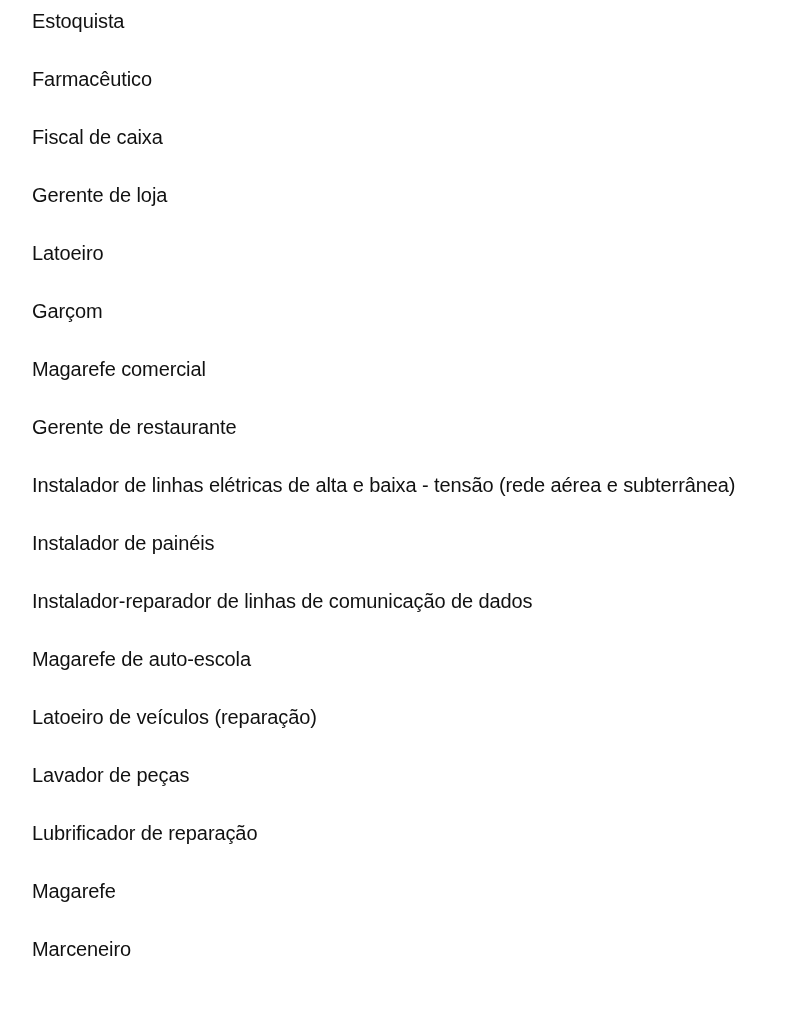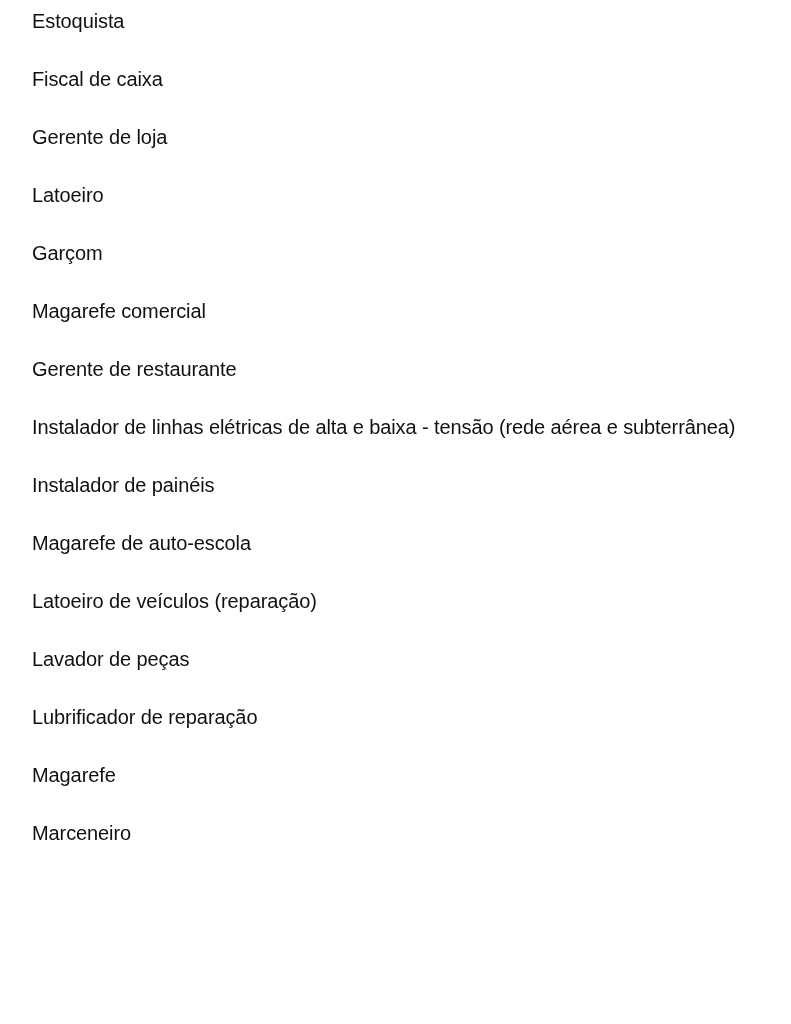--- a/index.html
+++ b/index.html
@@ -30,27 +30,29 @@
       white-space: nowrap;
       letter-spacing: -0.1px;
       margin-left: 22px;
     }
   </style>
 </head>
 <body>
 
 <ul class="list">
   <li class="item">Estoquista</li>
+  <li class="item">Farmacêutico</li>
   <li class="item">Fiscal de caixa</li>
   <li class="item">Gerente de loja</li>
   <li class="item">Latoeiro</li>
   <li class="item">Garçom</li>
   <li class="item">Magarefe comercial</li>
   <li class="item">Gerente de restaurante</li>
   <li class="item">Instalador de linhas elétricas de alta e baixa - tensão (rede aérea e subterrânea)</li>
   <li class="item">Instalador de painéis</li>
+  <li class="item">Instalador-reparador de linhas de comunicação de dados</li>
   <li class="item">Magarefe de auto-escola</li>
   <li class="item">Latoeiro de veículos (reparação)</li>
   <li class="item">Lavador de peças</li>
   <li class="item">Lubrificador de reparação</li>
   <li class="item">Magarefe</li>
   <li class="item">Marceneiro</li>
 </ul>
 
 </body></html>

